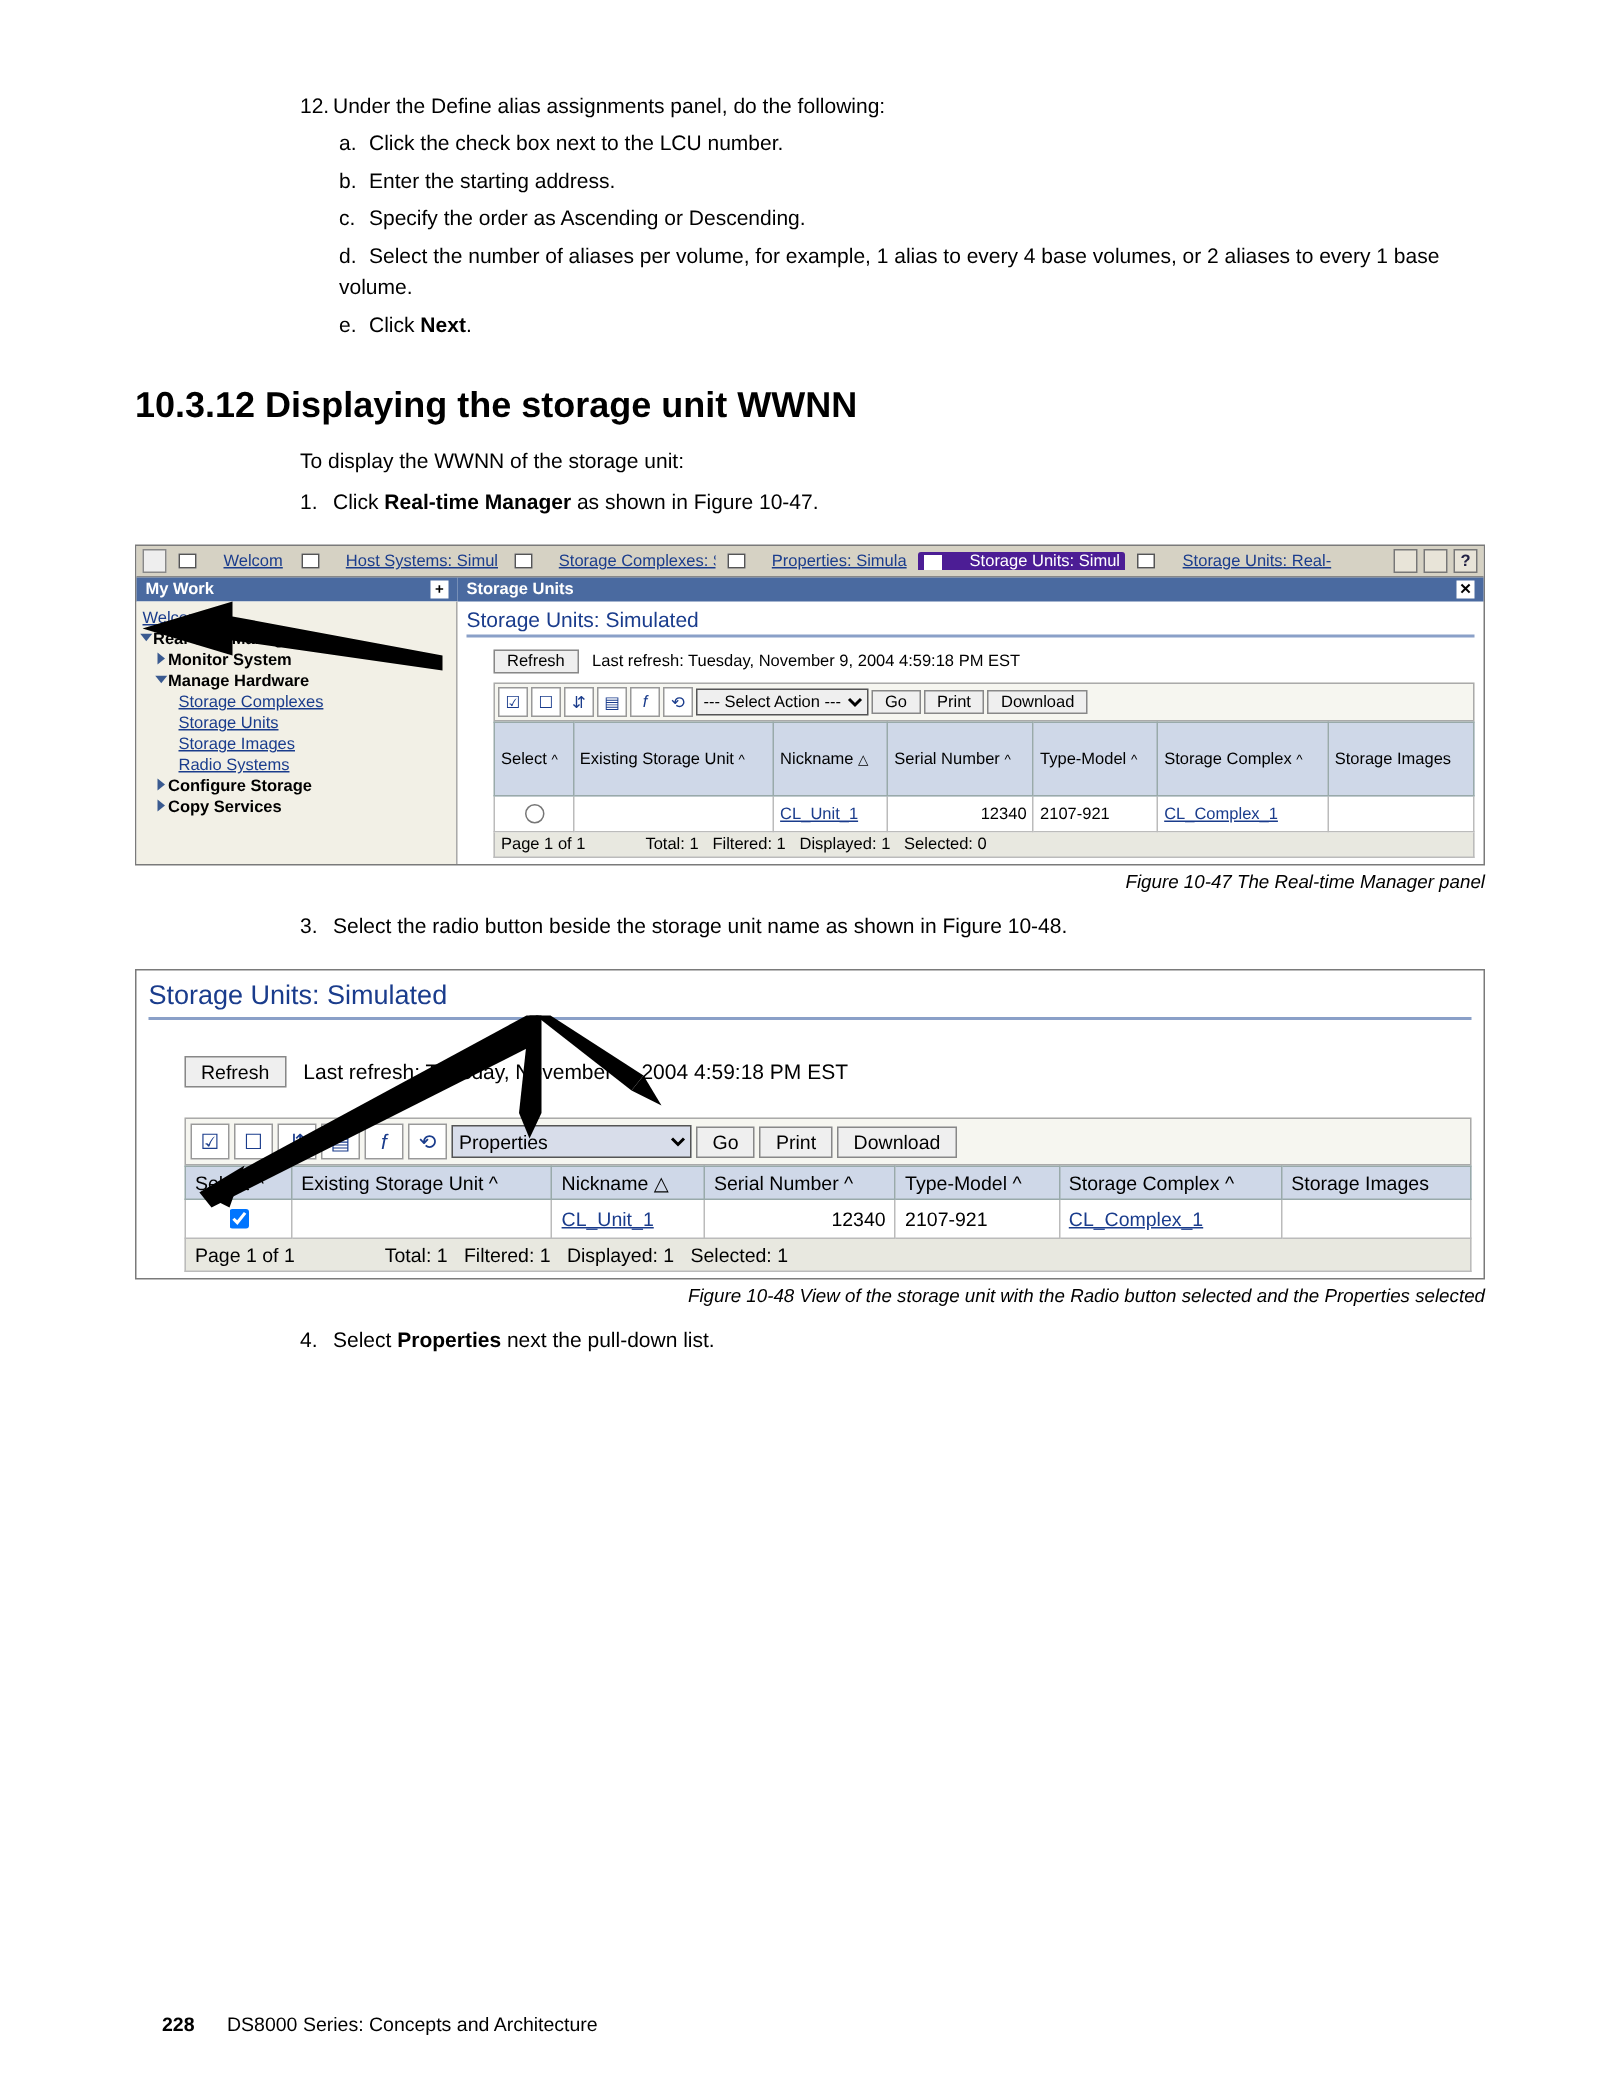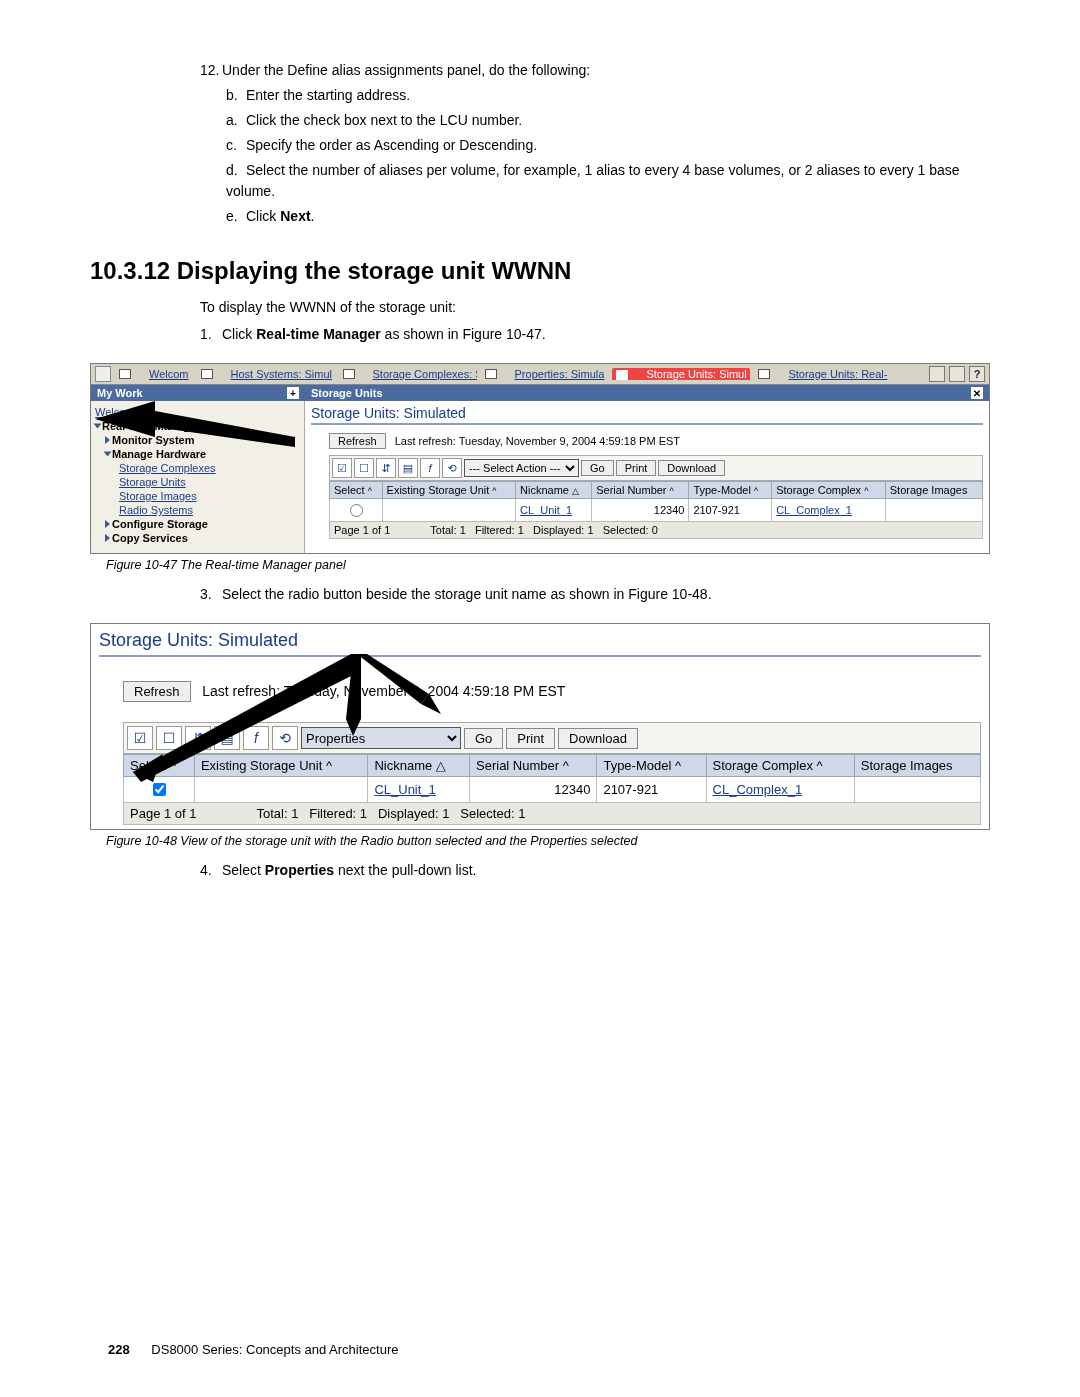--- a/index.html
+++ b/index.html
@@ -21,21 +21,22 @@
   h2.section-heading {
     font-size: 24px;
     font-weight: bold;
     margin: 30px 0 12px 0;
   }
   .intro { margin-left: 110px; margin-bottom: 6px; line-height: 1.5; }
   .ordered { margin-left: 110px; }
   .figure-caption {
     font-style: italic;
     font-size: 12.5px;
-    margin: 4px 0 12px 16px;
+    margin: 4px 0 12px 4px;
+    text-align: right;
   }
   .bold { font-weight: bold; }
   .footer {
     position: absolute;
     bottom: 40px;
     left: 108px;
     font-size: 13px;
   }
   .footer .pg { font-weight: bold; margin-right: 18px; }
 
@@ -60,21 +61,21 @@
   .fig47 .tabbar .win-icon {
     width: 14px; height: 14px; border: 1px solid #888; background: #eee;
   }
   .fig47 .tab {
     display: flex; align-items: center; gap: 18px;
     color: #1a3c8c; text-decoration: underline;
     padding: 0 4px; white-space: nowrap; overflow: hidden;
     max-width: 130px; text-overflow: ellipsis;
   }
   .fig47 .tab.active {
-    background: #ef4444; color: #fff; text-decoration: none;
+    background: #4c1d95; color: #fff; text-decoration: none;
     border-radius: 2px 2px 0 0;
     align-items: flex-end;
   }
   .fig47 .tab .box { width: 10px; height: 8px; border: 1px solid #555; background: #fff; flex-shrink: 0; }
   .fig47 .tabbar .right-icons { margin-left: auto; display: flex; gap: 4px; }
   .fig47 .tabbar .sq { width: 14px; height: 14px; border: 1px solid #777; background: #e8e4d8; }
 
   .fig47 .headerbar { display: flex; }
   .fig47 .hb-left {
     width: 214px; background: #4a6aa0; color: #fff; font-weight: bold;
@@ -123,21 +124,21 @@
     background: #fff; display: flex; align-items: center; justify-content: center;
     font-size: 11px; color: #1a3c8c; }
   .fig47 .toolbarrow select.app {
     font-size: 11px; height: 18px; border: 1px solid #555;
   }
   .fig47 table.datagrid {
     margin-left: 18px; border-collapse: collapse; width: calc(100% - 18px);
     font-size: 11px;
   }
   .fig47 table.datagrid th {
-    background: #cfd8e8; border: 1px solid #9aa; padding: 2px 4px; text-align: left;
+    background: #cfd8e8; border: 1px solid #9aa; padding: 18px 4px; text-align: left;
     font-weight: normal; white-space: nowrap;
   }
   .fig47 table.datagrid th .sort { font-size: 9px; }
   .fig47 table.datagrid td {
     border: 1px solid #bbb; padding: 2px 4px; white-space: nowrap;
   }
   .fig47 table.datagrid td a { color: #1a3c8c; text-decoration: underline; }
   .fig47 .pager {
     margin-left: 18px; border: 1px solid #bbb; border-top: none;
     background: #e8e8e0; display: flex; padding: 2px 4px; gap: 40px;
@@ -194,22 +195,22 @@
     font-size: 13px;
   }
   .fig48 svg.annot { position: absolute; top: 0; left: 0; pointer-events: none; }
 </style>
 </head>
 <body>
 
 <div class="step-list">
   <div class="step"><span class="step-num">12.</span><span>Under the Define alias assignments panel, do the following:</span></div>
   <div class="sub-list">
+    <div class="sub"><span class="sub-letter">a.</span><span>Click the check box next to the LCU number.</span></div>
     <div class="sub"><span class="sub-letter">b.</span><span>Enter the starting address.</span></div>
-    <div class="sub"><span class="sub-letter">a.</span><span>Click the check box next to the LCU number.</span></div>
     <div class="sub"><span class="sub-letter">c.</span><span>Specify the order as Ascending or Descending.</span></div>
     <div class="sub"><span class="sub-letter">d.</span><span>Select the number of aliases per volume, for example, 1 alias to every 4 base volumes, or 2 aliases to every 1 base volume.</span></div>
     <div class="sub"><span class="sub-letter">e.</span><span>Click </span><span class="bold">Next</span><span>.</span></div>
   </div>
 </div>
 
 <h2 class="section-heading">10.3.12  Displaying the storage unit WWNN</h2>
 
 <div class="intro">To display the WWNN of the storage unit:</div>
 

